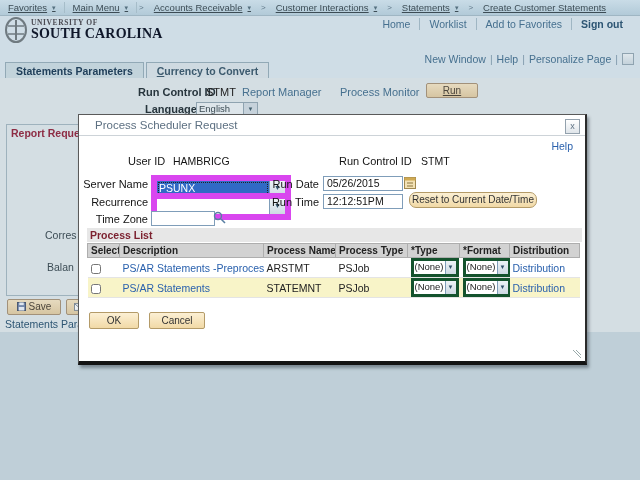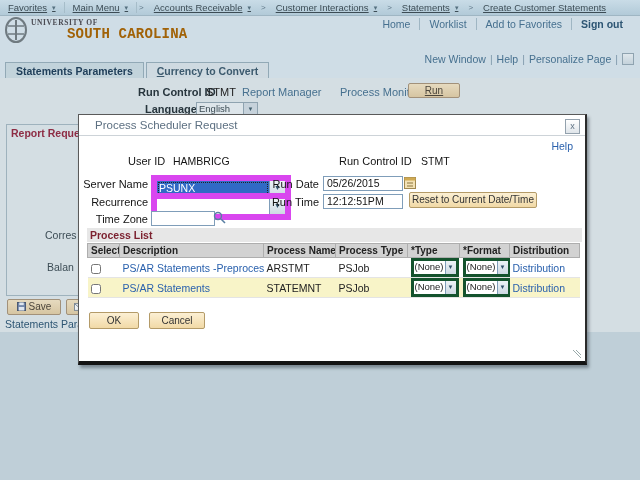--- a/index.html
+++ b/index.html
@@ -13,22 +13,22 @@
   .topnav{position:absolute;top:0;left:0;right:0;height:15px;
     background:linear-gradient(#c9dce7,#b2cad8);border-bottom:1px solid #9fb6c3;
     display:flex;align-items:center;font-size:9.5px;color:#3c4c55;white-space:nowrap;}
   .topnav .bc-item{padding:0 8px;display:flex;align-items:center;gap:3px;text-decoration:underline;}
   .caret::after{content:"▾";font-size:7px;color:#55707f;margin-left:2px;}
   .bc-sep{color:#607888;font-size:8px;padding:0 2px;}
   .bc-div{width:1px;height:11px;background:#a6bdc9;}
   .logo{position:absolute;left:4px;top:17px;display:flex;align-items:center;gap:3px;}
   .logo-text .l1{font-family:"Liberation Serif",serif;font-size:7.5px;font-weight:bold;
     letter-spacing:.6px;color:#4a4a52;}
-  .logo-text .l2{font-family:Liberation Mono, monospace;font-size:14px;font-weight:bold;
-    color:#a16207;letter-spacing:.2px;margin-top:-1px;margin-left:36px;}
+  .logo-text .l2{font-family:Liberation Serif, serif;font-size:14px;font-weight:bold;
+    color:#0f172a;letter-spacing:.2px;margin-top:-1px;}
   .hdr-links{position:absolute;top:18px;right:8px;display:flex;align-items:center;
     font-size:10.5px;color:#46708f;}
   .hdr-links .hl{padding:0 9px;}
   .hdr-links .hl + .hl{border-left:1px solid #9fb6c3;}
   .hdr-links .signout{font-weight:bold;color:#2d5573;}
   .page-links{position:absolute;top:53px;right:6px;display:flex;align-items:center;gap:4px;
     font-size:10.5px;color:#46708f;}
   .pl-sep{color:#7f99ab;}
   .grid-icon{width:10px;height:10px;border:1px solid #8fa3b0;background:
     linear-gradient(#dfe7ec,#c4d2db);display:inline-block;}
@@ -147,21 +147,21 @@
     <span class="tab active">Statements Parameters</span>
     <span class="tab plain">Currency to Convert</span>
   </div>
 </div>
 
 <div class="content">
   <span class="abs blabel" style="left:138px;top:8px;">Run Control ID</span>
   <span class="abs" style="left:206px;top:8px;">STMT</span>
   <span class="abs dimlink" style="left:242px;top:8px;">Report Manager</span>
   <span class="abs dimlink" style="left:340px;top:8px;">Process Monitor</span>
-  <span class="abs btn-dim" style="left:408px;top:5px;width:50px;height:13px;line-height:13px;text-decoration:underline;">Run</span>
+  <span class="abs btn-dim" style="left:426px;top:5px;width:50px;height:13px;line-height:13px;text-decoration:underline;">Run</span>
 
   <span class="abs blabel" style="left:145px;top:25px;">Language</span>
   <span class="abs fake-select-dim" style="left:196px;top:24px;width:60px;">
     <span class="txt">English</span>
     <span class="arr">▼</span>
   </span>
 
   <div class="abs groupbox" style="left:6px;top:46px;width:250px;height:170px;">
     <span class="abs gb-title" style="left:4px;top:2px;">Report Request</span>
     <span class="abs bg-small" style="left:38px;top:104px;">Corres</span>
@@ -210,21 +210,21 @@
     <line x1="3" y1="10" x2="9" y2="10" stroke="#8a753f"></line>
   </svg>
 
   <span class="abs mlabel" style="left:0;top:81px;width:69px;text-align:right;">Recurrence</span>
   <span class="abs fake-select" style="left:72px;top:78px;width:128px;">
     <span class="txt"></span>
     <span class="arr">▼</span>
   </span>
   <span class="abs mlabel" style="left:170px;top:81px;width:70px;text-align:right;">Run Time</span>
   <span class="abs input" style="left:244px;top:79px;width:72px;">12:12:51PM</span>
-  <span class="abs btn-tan" style="left:330px;top:77px;width:126px;height:14px;line-height:14px;">Reset to Current Date/Time</span>
+  <span class="abs btn-tan" style="left:330px;top:77px;width:126px;height:14px;line-height:14px;border-radius:7px;">Reset to Current Date/Time</span>
 
   <span class="abs mlabel" style="left:0;top:98px;width:69px;text-align:right;">Time Zone</span>
   <span class="abs input" style="left:72px;top:96px;width:56px;"></span>
   <svg class="abs" style="left:134px;top:96px;" width="13" height="13" viewBox="0 0 13 13">
     <circle cx="5" cy="5" r="3.5" fill="none" stroke="#5a7fa3" stroke-width="1.4"></circle>
     <line x1="8" y1="8" x2="12" y2="12" stroke="#5a7fa3" stroke-width="1.6"></line>
   </svg>
 
   <div class="abs pl-bar" style="left:8px;top:113px;width:492px;height:14px;">Process List</div>
 

